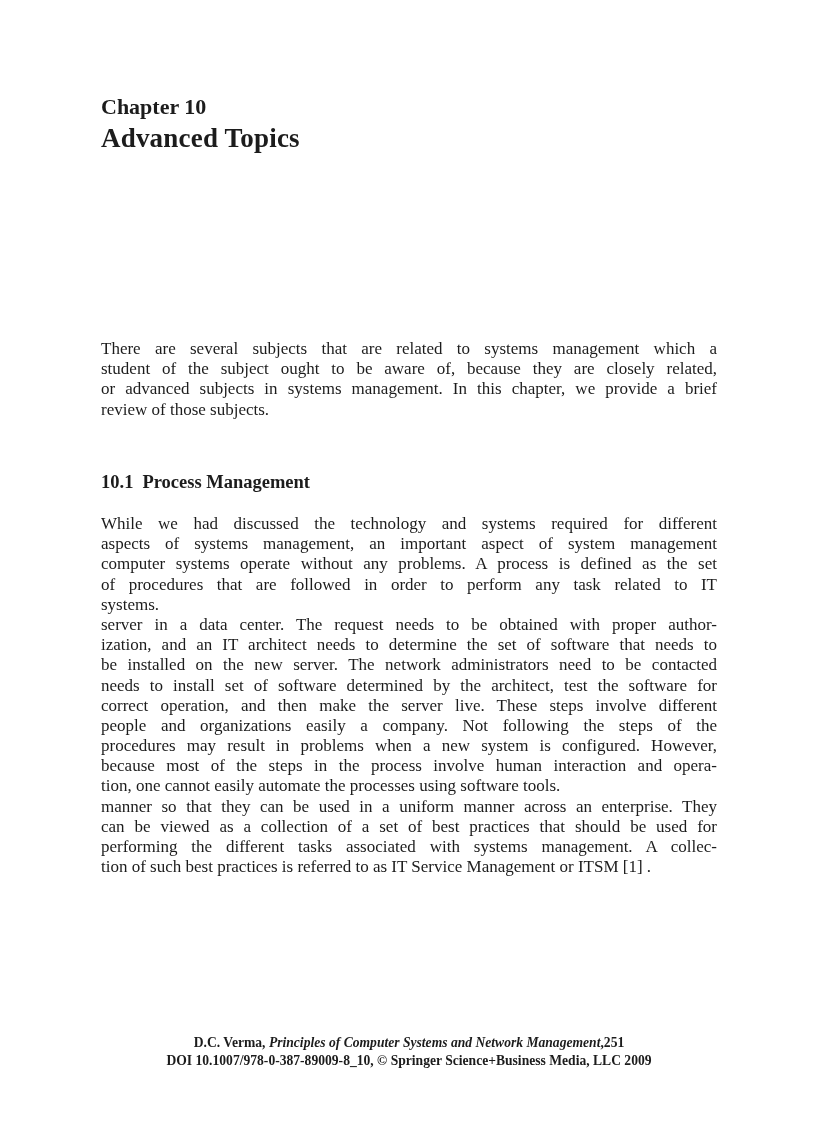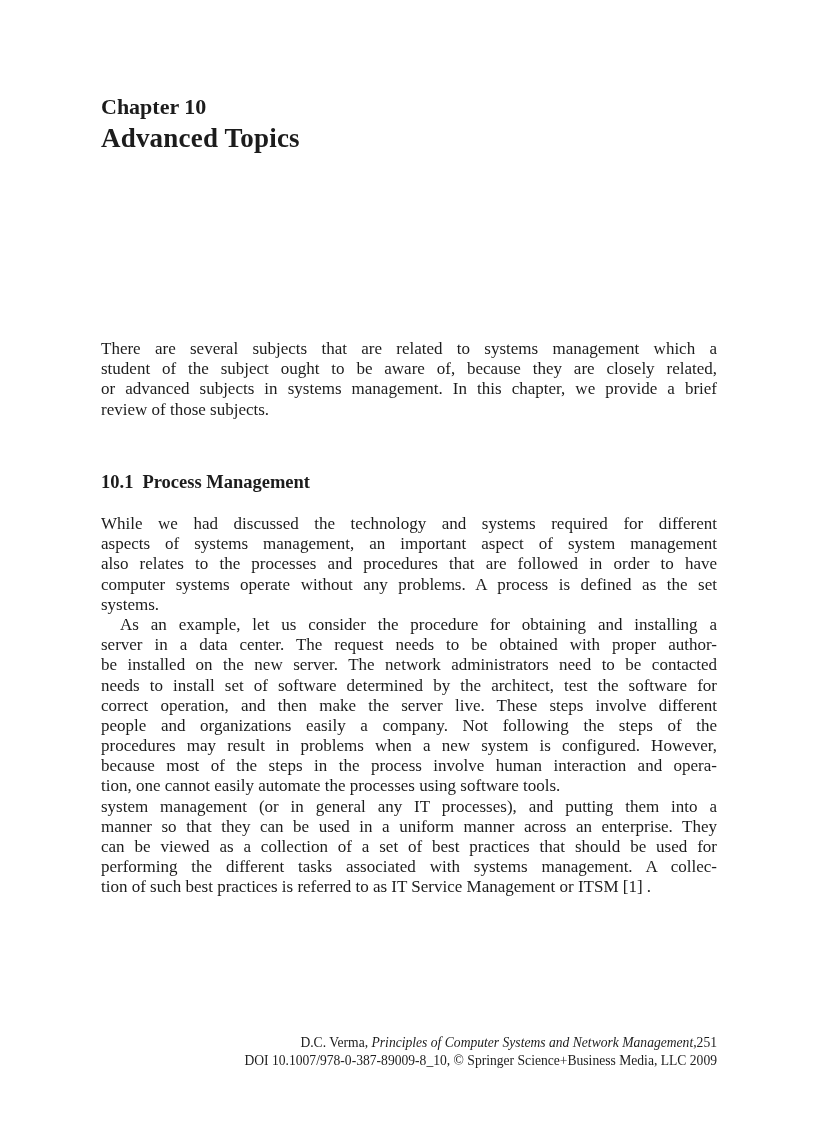--- a/index.html
+++ b/index.html
@@ -10,21 +10,21 @@
   .chapter-title { position: absolute; left: 101px; top: 122px; font-size: 27px; font-weight: bold; line-height: 32px; letter-spacing: 0.2px; }
   .block { position: absolute; left: 101px; width: 616px; font-size: 17px; line-height: 20.2px; }
   .line { display: block; text-align: justify; text-align-last: justify; white-space: nowrap; height: 20.2px; }
   .line.last { text-align-last: left; }
   .indent { text-indent: 19px; }
   .intro { top: 339px; }
   .section-heading { position: absolute; left: 101px; top: 470px; font-size: 18.5px; font-weight: bold; line-height: 24px; }
   .section-heading .num { margin-right: 9px; }
   .body { top: 514px; }
   .footer { position: absolute; left: 101px; top: 1034px; width: 616px; font-size: 13.6px; line-height: 18px; }
-  .footer .row { display: flex; justify-content: flex-end; white-space: nowrap; }
+  .footer .row { display: flex; justify-content: center; white-space: nowrap; font-weight: bold; }
   .footer i { font-style: italic; }
 </style>
 </head>
 <body>
 
 <div class="page">
 
   <div class="chapter-label">Chapter 10</div>
   <div class="chapter-title">Advanced Topics</div>
 
@@ -36,37 +36,36 @@
   </div>
 
   <div class="section-heading">
     <span class="num">10.1</span><span>Process Management</span>
   </div>
 
   <div class="block body">
     <div>
       <span class="line">While we had discussed the technology and systems required for different</span>
       <span class="line">aspects of systems management, an important aspect of system management</span>
-      <span class="line">also relates to the processes and procedures that are followed in order to have</span>
       <span class="line">computer systems operate without any problems. A process is defined as the set</span>
+      <span class="line">of procedures that are followed in order to perform any task related to IT</span>
       <span class="line last">systems.</span>
     </div>
     <div>
-      <span class="line indent">As an example, let us consider the procedure for obtaining and installing a</span>
       <span class="line">server in a data center. The request needs to be obtained with proper author-</span>
+      <span class="line">ization, and an IT architect needs to determine the set of software that needs to</span>
       <span class="line">be installed on the new server. The network administrators need to be contacted</span>
       <span class="line">needs to install set of software determined by the architect, test the software for</span>
       <span class="line">correct operation, and then make the server live. These steps involve different</span>
       <span class="line">people and organizations easily a company. Not following the steps of the</span>
       <span class="line">procedures may result in problems when a new system is configured. However,</span>
       <span class="line">because most of the steps in the process involve human interaction and opera-</span>
       <span class="line last">tion, one cannot easily automate the processes using software tools.</span>
     </div>
     <div>
-      <span class="line">system management (or in general any IT processes), and putting them into a</span>
       <span class="line">manner so that they can be used in a uniform manner across an enterprise. They</span>
       <span class="line">can be viewed as a collection of a set of best practices that should be used for</span>
       <span class="line">performing the different tasks associated with systems management. A collec-</span>
       <span class="line last">tion of such best practices is referred to as IT Service Management or ITSM [1] .</span>
     </div>
   </div>
 
   <div class="footer">
     <div class="row">
       <span><span>D.C. Verma, </span><i>Principles of Computer Systems and Network Management</i><span>,</span></span>

